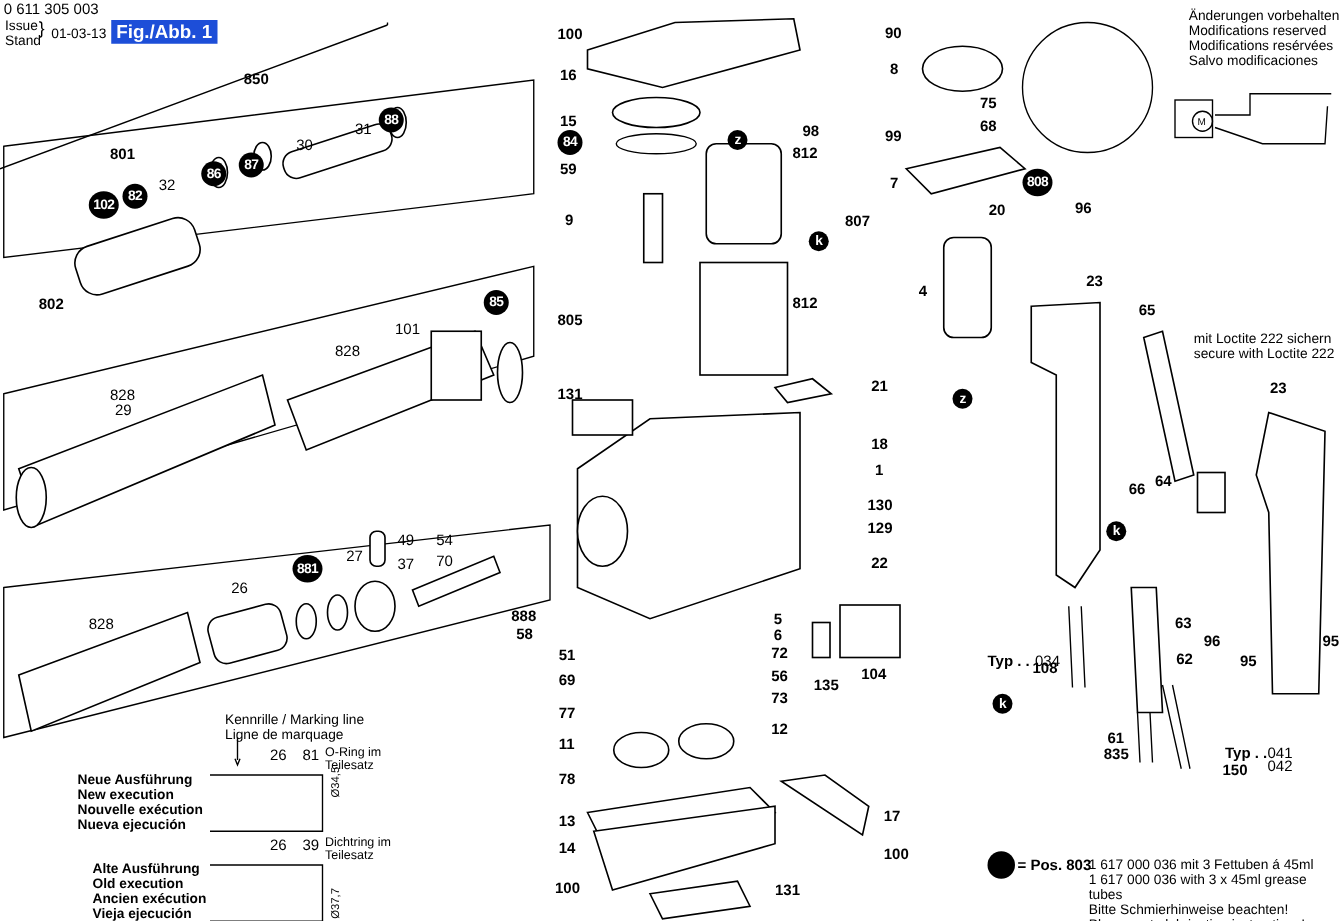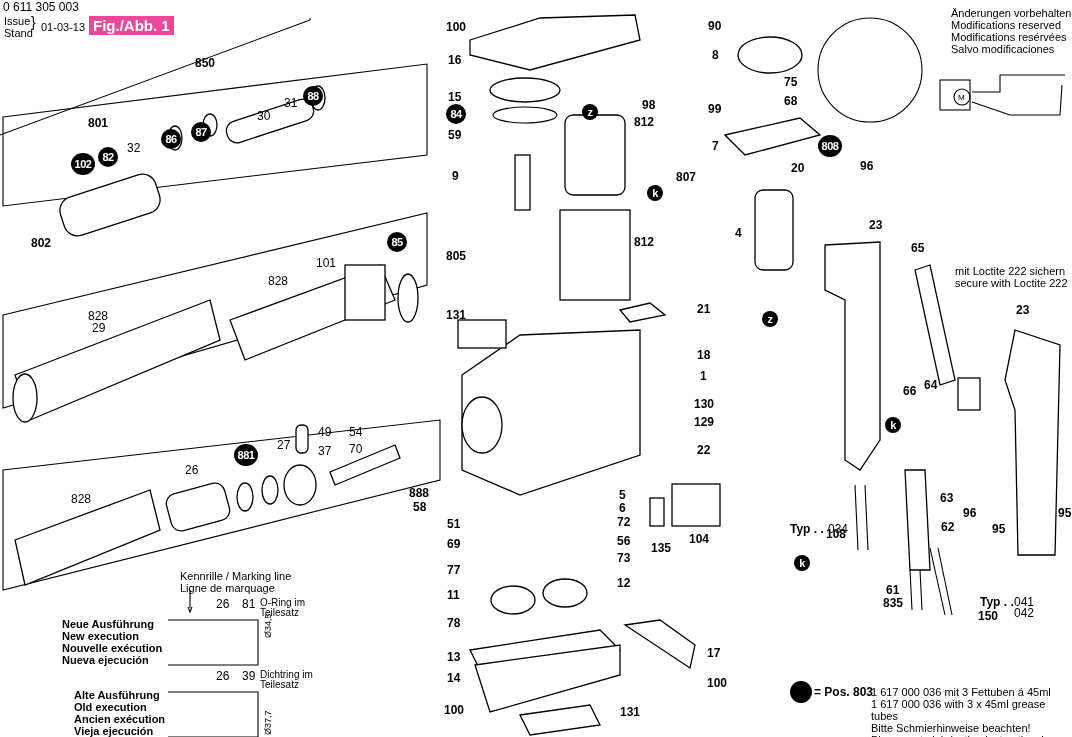--- a/index.html
+++ b/index.html
@@ -2,21 +2,21 @@
 <html><head>
 <meta charset="utf-8">
 <style>
   html,body{margin:0;padding:0;background:#fff;}
   body{width:1072px;height:737px;position:relative;overflow:hidden;font-family:"Liberation Sans",sans-serif;color:#000;}
   .lbl{position:absolute;font-size:12px;font-weight:bold;line-height:13px;white-space:nowrap;}
   .thin{font-weight:normal;}
   .badge{position:absolute;width:20px;height:20px;border-radius:50%;background:#000;color:#fff;font-size:11px;font-weight:bold;display:flex;align-items:center;justify-content:center;letter-spacing:-0.5px;}
   .badge.lg{width:24px;height:22px;font-size:11px;}
   .hdr{position:absolute;font-size:11px;line-height:12px;}
-  .figbox{position:absolute;left:89px;top:16px;background:#ec4899;color:#fff;font-weight:bold;font-size:15px;padding:1px 4px;line-height:17px;}
+  .figbox{position:absolute;left:89px;top:16px;background:#1d4ed8;color:#fff;font-weight:bold;font-size:15px;padding:1px 4px;line-height:17px;}
   .notes{position:absolute;font-size:11px;line-height:12px;}
   svg.art{position:absolute;left:0;top:0;}
   .shape{fill:#fff;stroke:#000;stroke-width:1.3;}
   .ln{stroke:#000;stroke-width:1.1;fill:none;}
 </style>
 </head>
 <body>
 
 <svg class="art" width="1072" height="737" viewBox="0 0 1072 737">
 
@@ -153,21 +153,21 @@
 
 <div class="lbl" style="left:790px;top:523px;">Typ . .</div>
 <div class="lbl thin" style="left:828px;top:523px;">034</div>
 <div class="lbl" style="left:980px;top:596px;">Typ . .</div>
 <div class="lbl thin" style="left:1014px;top:596px;">041</div>
 <div class="lbl thin" style="left:1014px;top:607px;">042</div>
 
 <div class="lbl" style="left:195px;top:57px;">850</div>
 <div class="lbl" style="left:88px;top:117px;">801</div>
 <div class="lbl thin" style="left:127px;top:142px;">32</div>
-<div class="lbl thin" style="left:237px;top:110px;margin-left:20px;">30</div>
+<div class="lbl thin" style="left:237px;top:110px;">30</div>
 <div class="lbl thin" style="left:284px;top:97px;">31</div>
 <div class="lbl" style="left:31px;top:237px;">802</div>
 <div class="lbl thin" style="left:268px;top:275px;">828</div>
 <div class="lbl thin" style="left:316px;top:257px;">101</div>
 <div class="lbl thin" style="left:88px;top:310px;">828</div>
 <div class="lbl thin" style="left:92px;top:322px;">29</div>
 <div class="lbl thin" style="left:71px;top:493px;">828</div>
 <div class="lbl thin" style="left:185px;top:464px;">26</div>
 <div class="lbl thin" style="left:277px;top:439px;">27</div>
 <div class="lbl thin" style="left:318px;top:426px;">49</div>

